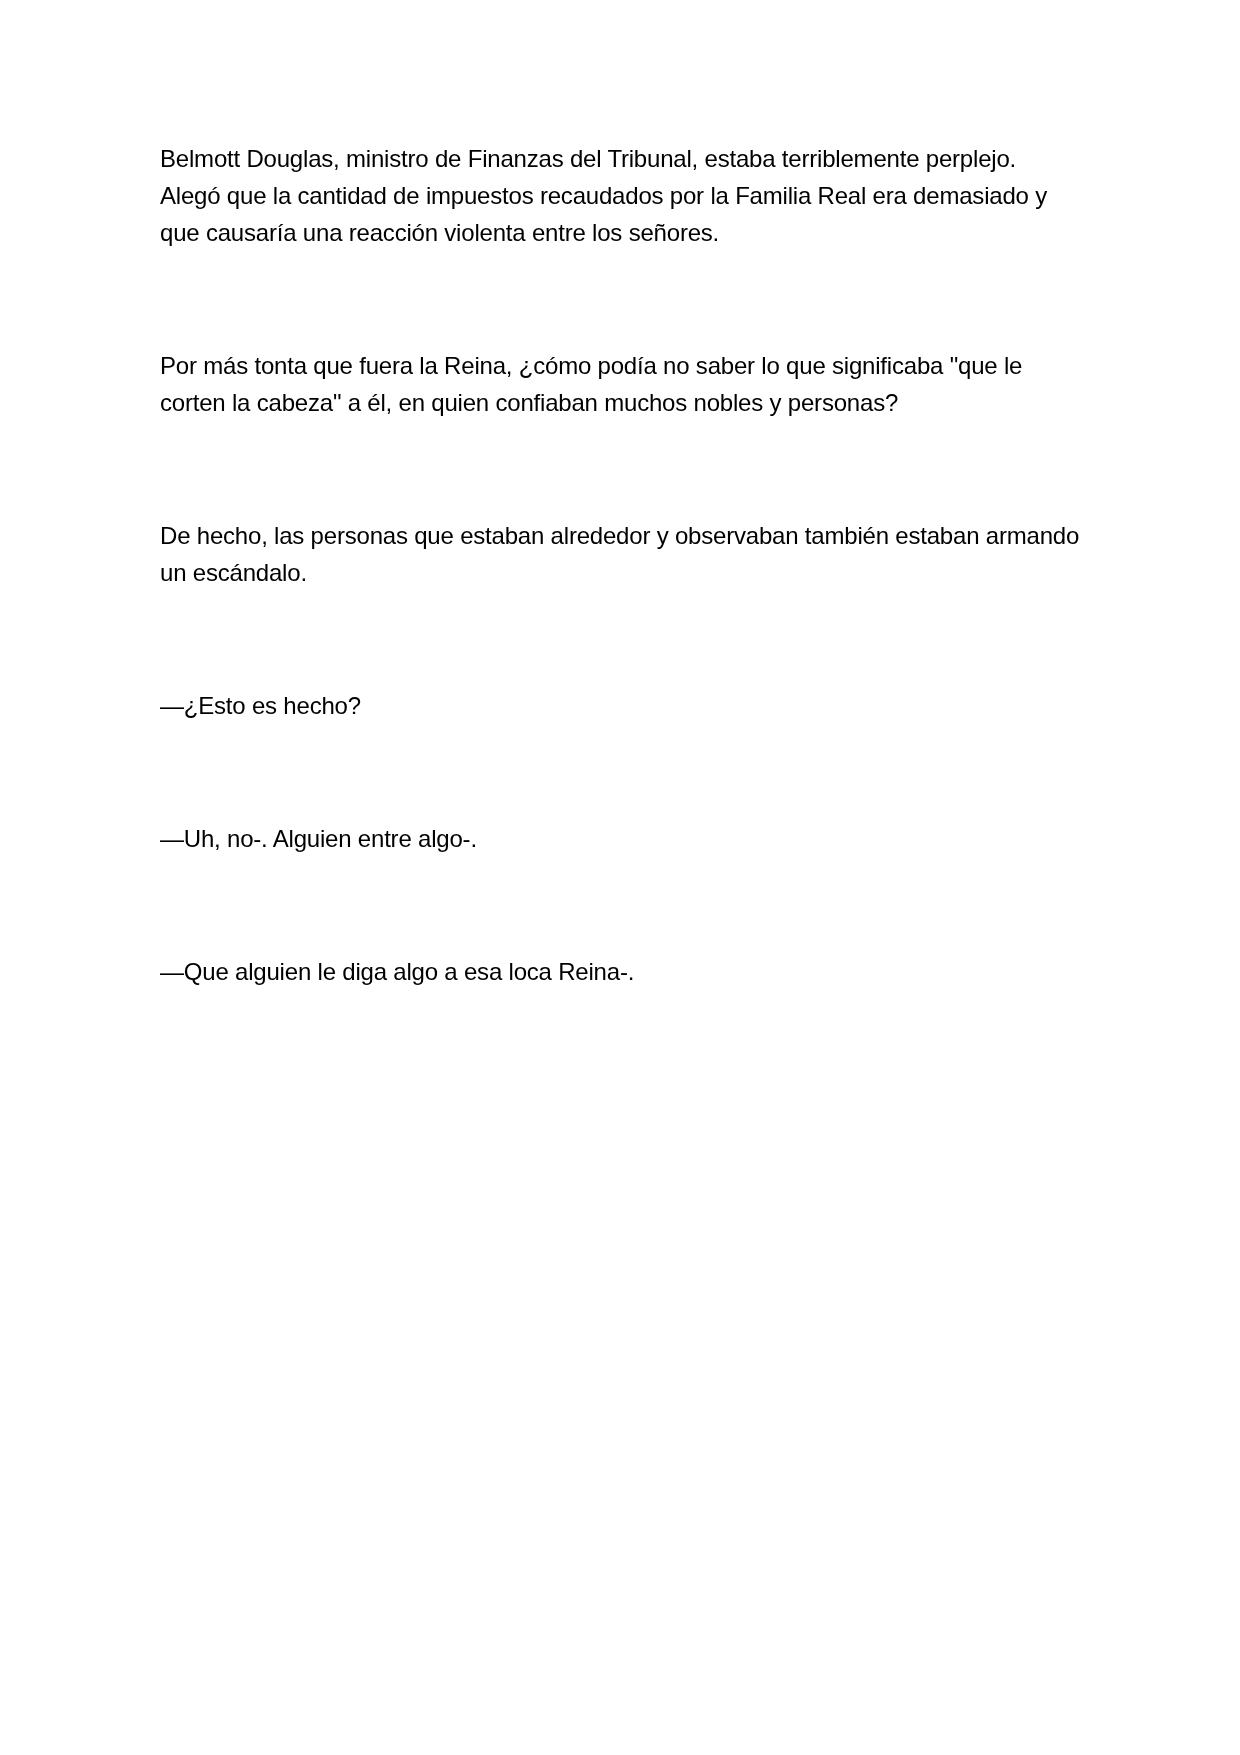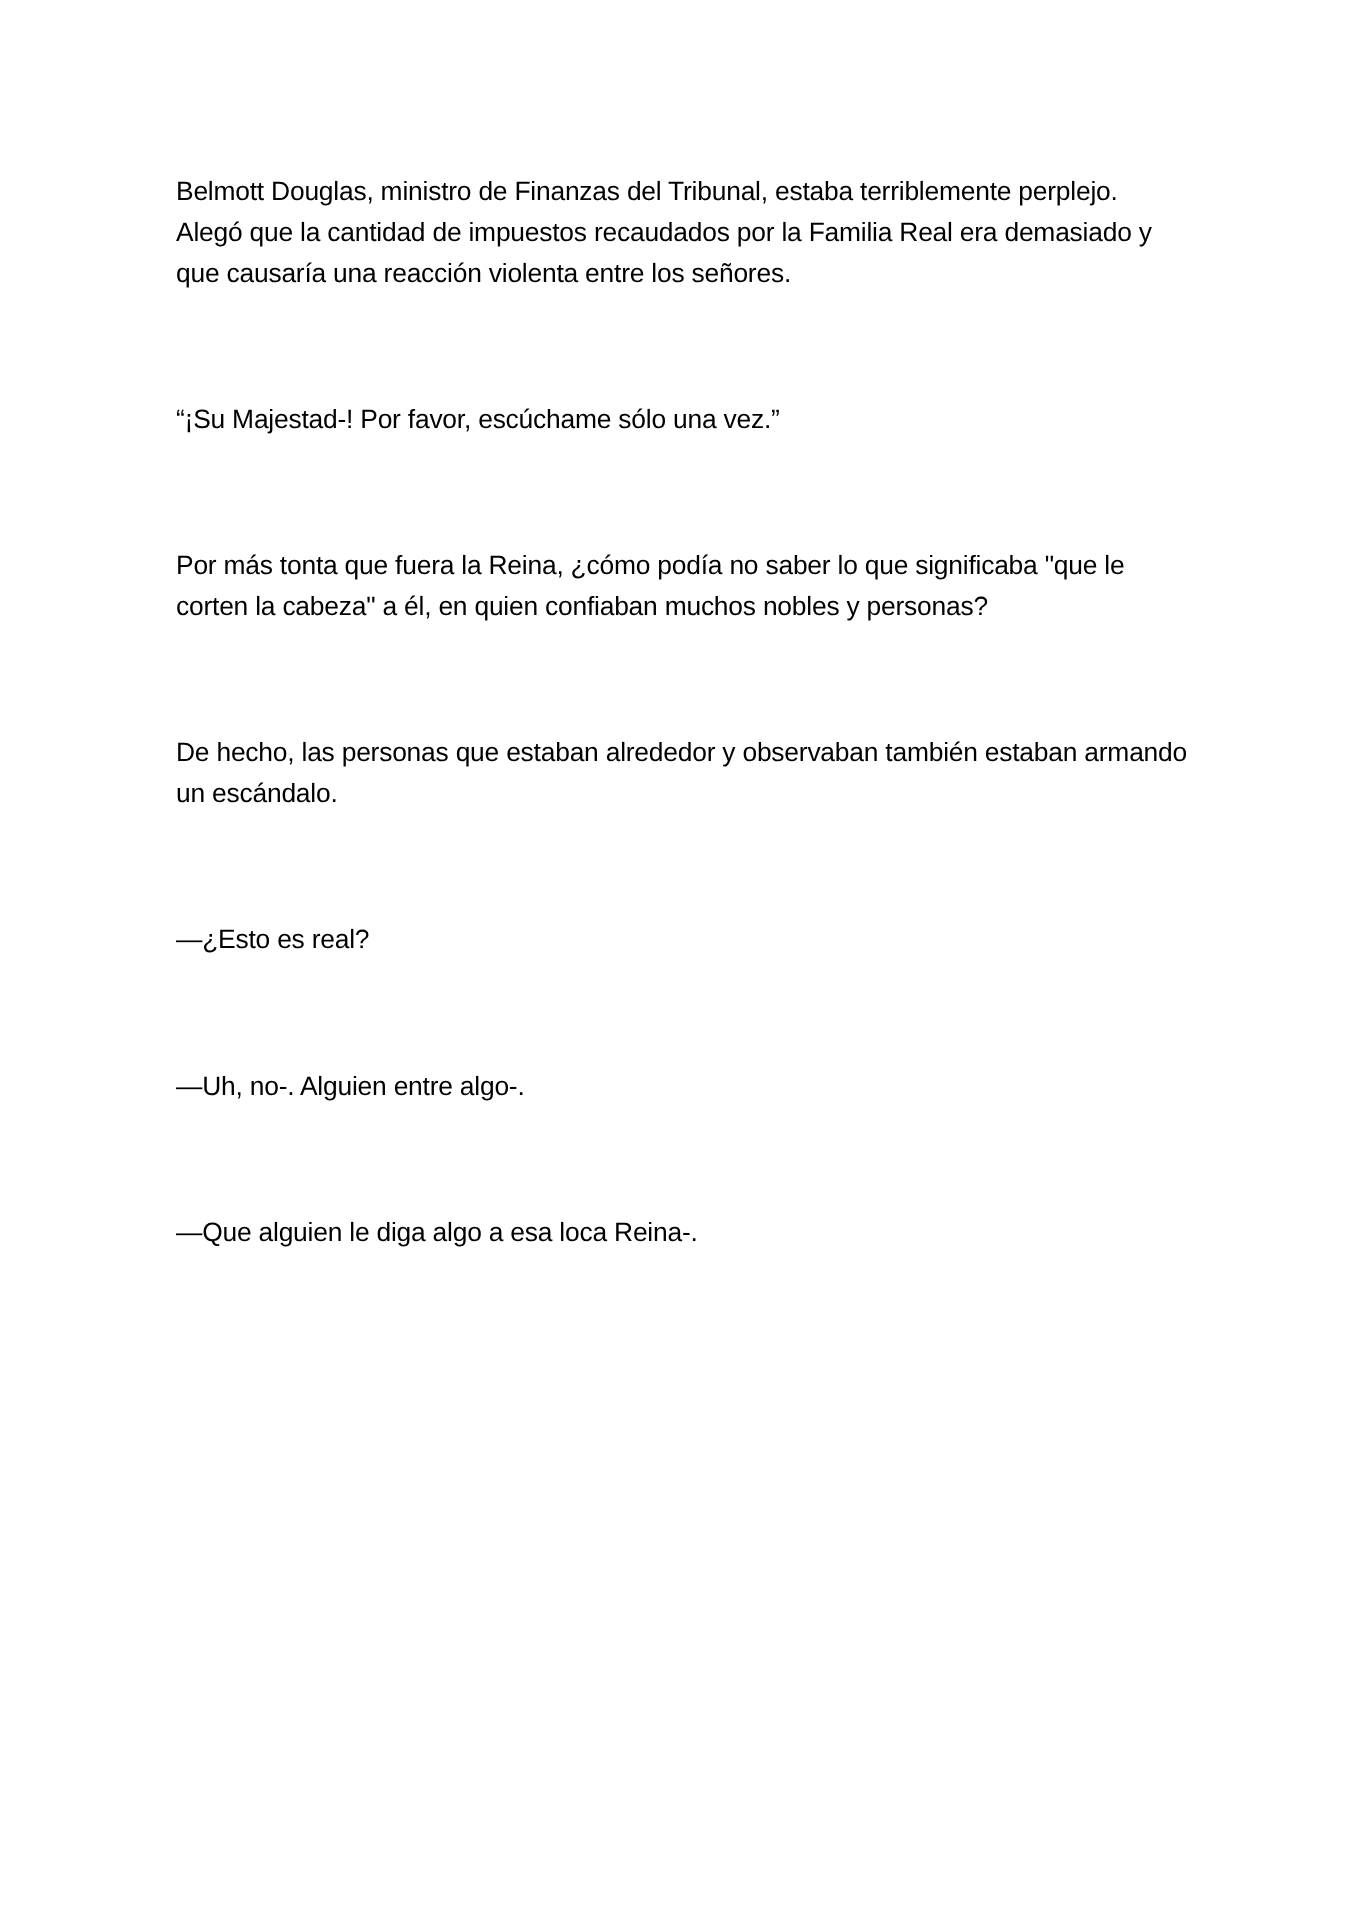--- a/index.html
+++ b/index.html
@@ -15,42 +15,41 @@
     overflow: hidden;
   }
   .page {
     position: absolute;
     inset: 0;
     background: #ffffff;
   }
   .content {
     position: absolute;
     left: 160px;
-    top: 156px;
+    top: 140px;
     width: 1060px;
   }
   .para {
     font-size: 24px;
     line-height: 37px;
     color: #000000;
     margin: 0 0 96px 0;
     white-space: pre-line;
     letter-spacing: -0.2px;
   }
 </style>
 </head>
 <body>
 
 <div class="page">
   <div class="content">
     <p class="para">Belmott Douglas, ministro de Finanzas del Tribunal, estaba terriblemente perplejo.
 Alegó que la cantidad de impuestos recaudados por la Familia Real era demasiado y
 que causaría una reacción violenta entre los señores.</p>
-    <p class="para">“¡Su Majestad-! Por favor, escúchame sólo una vez.”</p>
     <p class="para">Por más tonta que fuera la Reina, ¿cómo podía no saber lo que significaba "que le
 corten la cabeza" a él, en quien confiaban muchos nobles y personas?</p>
     <p class="para">De hecho, las personas que estaban alrededor y observaban también estaban armando
 un escándalo.</p>
-    <p class="para">—¿Esto es real?</p>
+    <p class="para">—¿Esto es hecho?</p>
     <p class="para">—Uh, no-. Alguien entre algo-.</p>
     <p class="para">—Que alguien le diga algo a esa loca Reina-.</p>
   </div>
 </div>
 
 </body></html>

